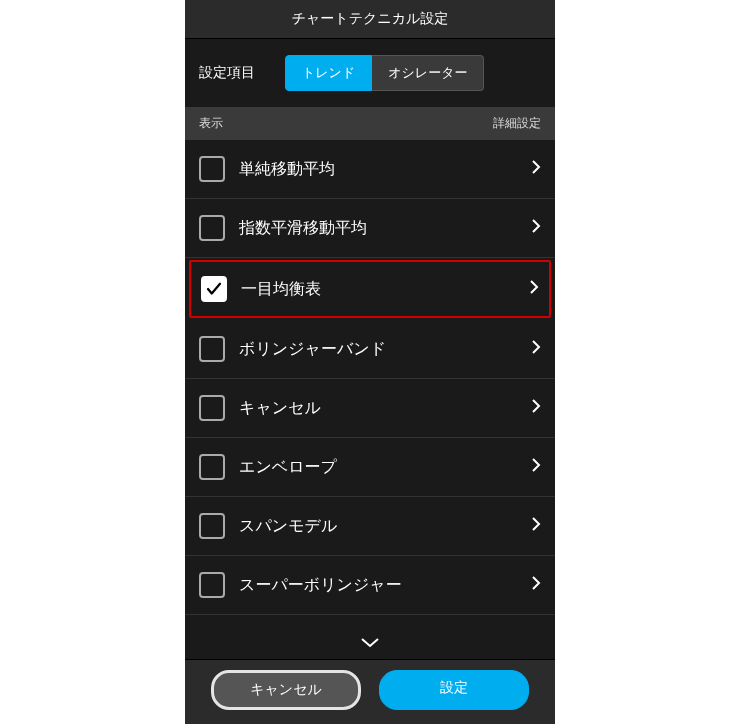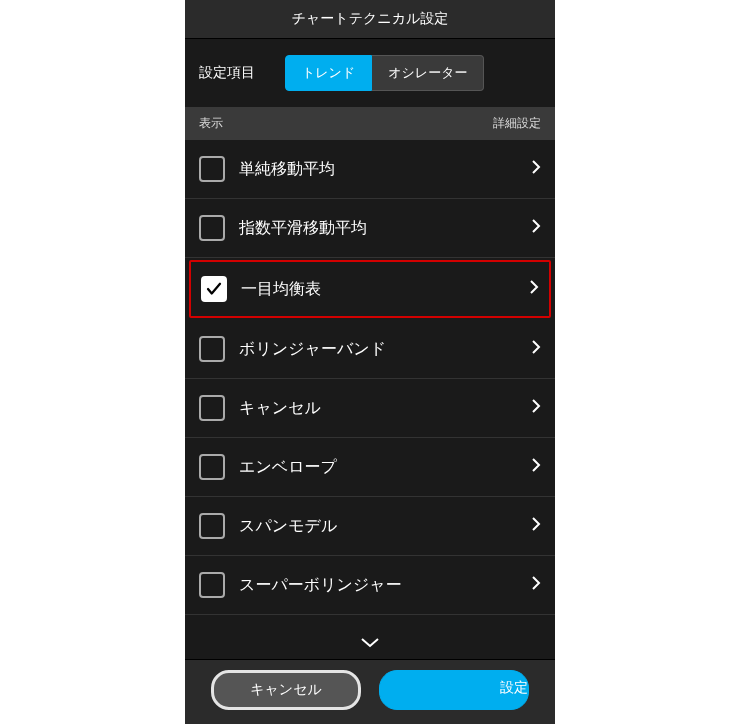--- a/index.html
+++ b/index.html
@@ -163,21 +163,20 @@
       cursor: pointer;
       color: #fff;
     }
     .footer-btn.cancel {
       background: #555;
       border: 3px solid #e5e5e5;
     }
     .footer-btn.confirm {
       background: #00aeef;
       border: 1px solid #00aeef;
-      text-align: right;
     }
   </style>
 </head>
 <body>
 
 <div class="phone">
 
   <div class="titlebar">チャートテクニカル設定</div>
 
 

